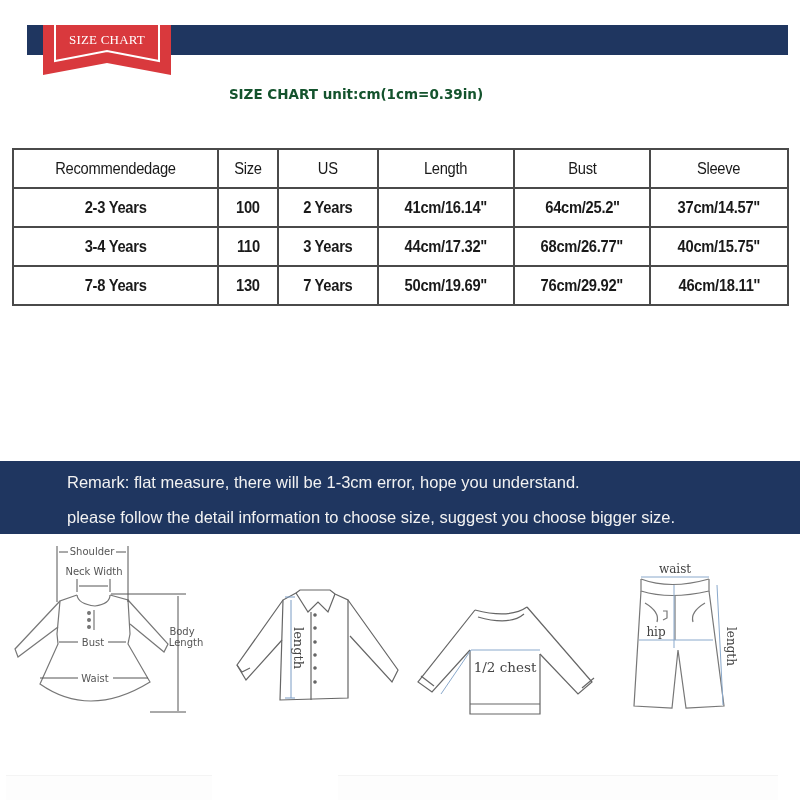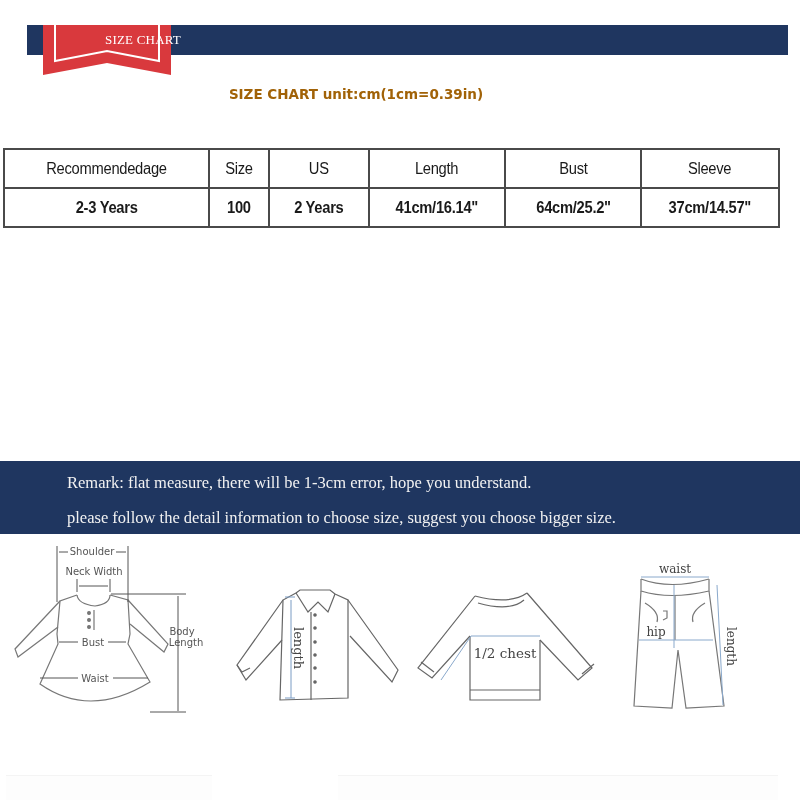--- a/index.html
+++ b/index.html
@@ -13,49 +13,48 @@
       background: #1f3660;
     }
     .ribbon {
       position: absolute; left: 43px; top: 25px; width: 128px; height: 50px;
     }
     .ribbon svg { position: absolute; left: 0; top: 0; }
     .ribbon-label {
       position: absolute; left: 0; top: 7px; width: 128px; text-align: center;
       color: #ffffff; font-family: "Liberation Serif", serif; font-size: 13px;
       letter-spacing: 0.2px;
-      padding-left: 36px;
     }
     .title {
       position: absolute; left: 0; top: 86px; width: 712px; text-align: center;
       font-family: "DejaVu Sans", sans-serif; font-weight: bold; font-size: 13.5px;
-      color: #a16207;
+      color: #14532d;
     }
     .table-wrap {
-      position: absolute; left: 3px; top: 148px; width: 775px;
+      position: absolute; left: 12px; top: 148px; width: 775px;
     }
     table.size-table {
       border-collapse: collapse; width: 775px; table-layout: fixed;
     }
     table.size-table th, table.size-table td {
       border: 2px solid #4a4a4a; text-align: center; height: 37px;
       font-family: "Liberation Sans", sans-serif; font-size: 16px; color: #1a1a1a;
       padding: 0; letter-spacing: -0.3px;
       transform-origin: center;
     }
     table.size-table th { font-weight: normal; height: 37px; }
     table.size-table td { font-weight: bold; }
     .cond { display: inline-block; transform: scaleX(0.92); }
     .remark {
       position: absolute; left: 0; top: 461px; width: 800px; height: 73px;
       background: #1f3660;
     }
     .remark-line {
       position: absolute; left: 67px; color: #f2f2f2;
-      font-family: Liberation Serif, serif; font-size: 16.5px;
+      font-family: Liberation Sans, sans-serif; font-size: 16.5px;
       white-space: nowrap;
     }
     .remark-line.l1 { top: 12px; }
     .remark-line.l2 { top: 47px; }
     .diagrams {
       position: absolute; left: 0; top: 534px; width: 708px; height: 220px;
     }
     .diagram { position: absolute; }
     .diagram svg { overflow: visible; }
     .lbl { font-family: "DejaVu Sans", sans-serif; fill: #555; }
@@ -98,20 +97,36 @@
       </tr>
     </thead>
     <tbody>
       <tr>
         <td><span class="cond">2-3 Years</span></td>
         <td><span class="cond">100</span></td>
         <td><span class="cond">2 Years</span></td>
         <td><span class="cond">41cm/16.14''</span></td>
         <td><span class="cond">64cm/25.2''</span></td>
         <td><span class="cond">37cm/14.57''</span></td>
+      </tr>
+      <tr>
+        <td><span class="cond">3-4 Years</span></td>
+        <td><span class="cond">110</span></td>
+        <td><span class="cond">3 Years</span></td>
+        <td><span class="cond">44cm/17.32''</span></td>
+        <td><span class="cond">68cm/26.77''</span></td>
+        <td><span class="cond">40cm/15.75''</span></td>
+      </tr>
+      <tr>
+        <td><span class="cond">7-8 Years</span></td>
+        <td><span class="cond">130</span></td>
+        <td><span class="cond">7 Years</span></td>
+        <td><span class="cond">50cm/19.69''</span></td>
+        <td><span class="cond">76cm/29.92''</span></td>
+        <td><span class="cond">46cm/18.11''</span></td>
       </tr>
     </tbody>
   </table>
 </div>
 
 <div class="remark">
   <div class="remark-line l1">Remark: flat measure, there will be 1-3cm error, hope you understand.</div>
   <div class="remark-line l2">please follow the detail information to choose size, suggest you choose bigger size.</div>
 </div>
 
@@ -180,21 +195,21 @@
         <circle cx="315" cy="668" r="1.2" fill="#666"></circle>
         <circle cx="315" cy="682" r="1.2" fill="#666"></circle>
       </g>
       <line x1="291" y1="600" x2="291" y2="698" stroke="#7a9cc4" stroke-width="1"></line>
       <line x1="285" y1="597" x2="295" y2="597" stroke="#7a9cc4" stroke-width="1"></line>
       <line x1="285" y1="698" x2="295" y2="698" stroke="#7a9cc4" stroke-width="1"></line>
       <text x="0" y="0" font-size="13" class="lbl-serif" transform="translate(294,627) rotate(90)">length</text>
     </svg>
   </div>
 
-  <div class="diagram" style="left:410px;top:36px;">
+  <div class="diagram" style="left:410px;top:50px;">
     <svg width="200" height="170" viewBox="410 570 200 170">
       <g stroke="#666" stroke-width="1.2" fill="none">
         <path d="M475,596 Q510,605 527,593"></path>
         <path d="M478,603 Q510,612 524,600"></path>
         <path d="M475,596 L418,668 L432,678 L470,636"></path>
         <path d="M527,593 L592,668 L578,680 L540,640"></path>
         <line x1="421" y1="662" x2="434" y2="672"></line>
         <line x1="582" y1="674" x2="594" y2="664"></line>
         <path d="M470,636 L470,700 L540,700 L540,640"></path>
         <line x1="470" y1="690" x2="540" y2="690"></line>

